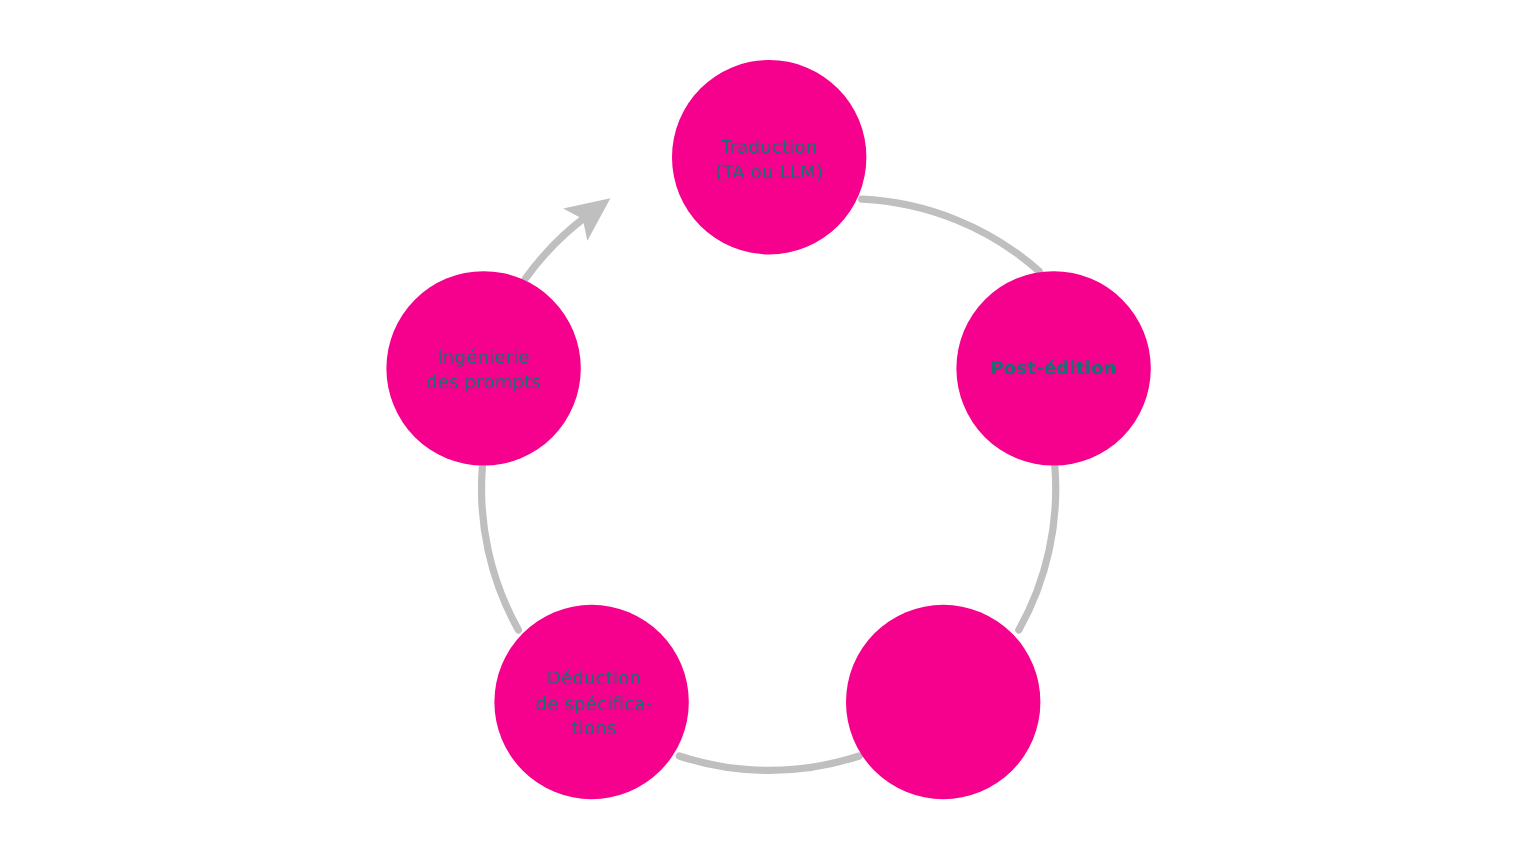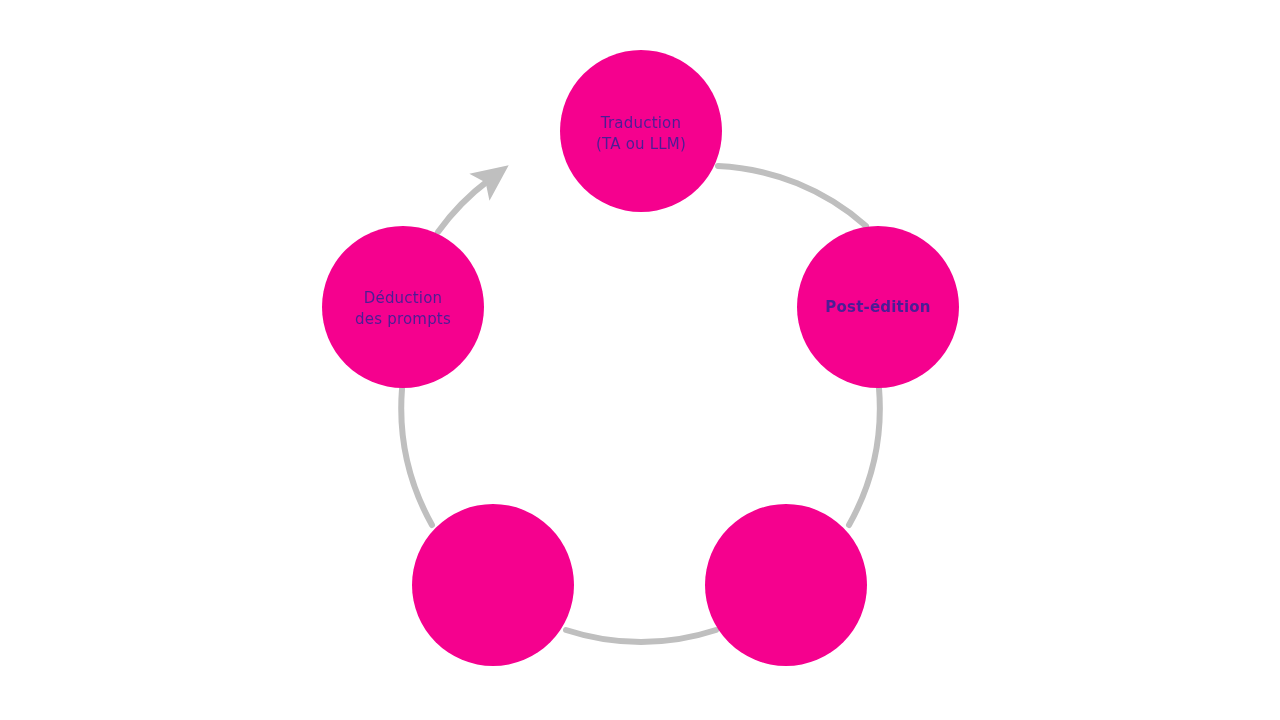--- a/index.html
+++ b/index.html
@@ -22,21 +22,21 @@
   #cycle-svg {
     position: absolute;
     left: 0;
     top: 0;
     width: 1280px;
     height: 720px;
   }
   .node-label {
     position: absolute;
     transform: translate(-50%, -50%);
-    color: #4c1d95;
+    color: #0f766e;
     font-size: 15px;
     line-height: 20.5px;
     text-align: center;
     white-space: pre-line;
     letter-spacing: 0.2px;
     pointer-events: none;
     font-family: "DejaVu Sans", "Liberation Sans", sans-serif;
   }
 </style>
 </head>
@@ -67,17 +67,20 @@
     <circle cx="493" cy="585" r="81" fill="#F5018E"></circle>
     <circle cx="403" cy="307" r="81" fill="#F5018E"></circle>
   </svg>
 
   <div class="node-label" style="left:641px; top:133px;">Traduction
 (TA ou LLM)</div>
 
   <div class="node-label" style="left:878px; top:307px;font-weight:bold;">Post-édition</div>
 
 
+  <div class="node-label" style="left:495px; top:586px;">Déduction
+de spécifica-
+tions</div>
 
-  <div class="node-label" style="left:403px; top:308px;">Déduction
+  <div class="node-label" style="left:403px; top:308px;">Ingénierie
 des prompts</div>
 
 </div>
 
 </body></html>

